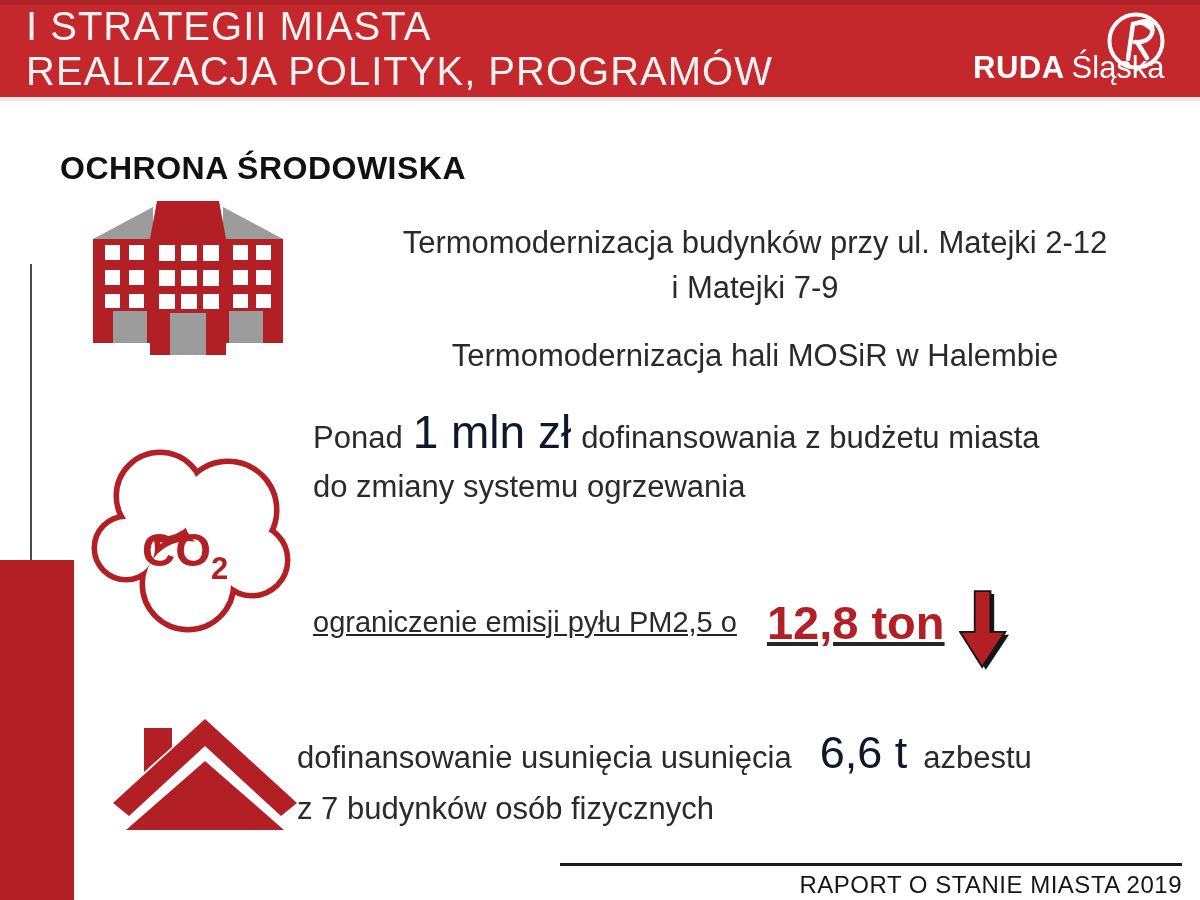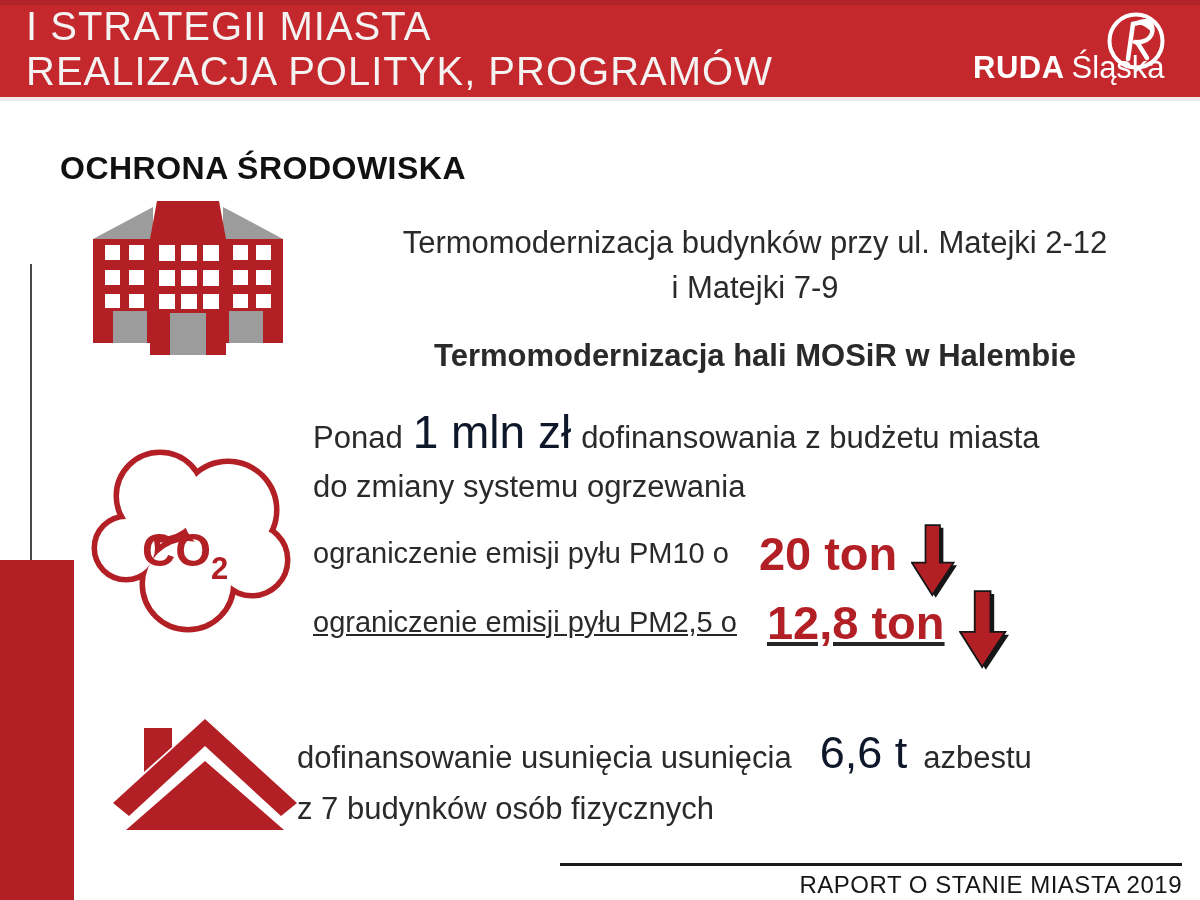--- a/index.html
+++ b/index.html
@@ -21,21 +21,21 @@
               font-size:32px;font-weight:700;letter-spacing:.5px;margin-top:44px;}
 
   
   .building-icon{left:83px;top:193px;width:210px;height:182px;}
   .co2-icon{left:86px;top:436px;width:210px;height:210px;}
   .roof-icon{left:110px;top:716px;width:190px;height:118px;}
 
   
   .body-text{font-size:31px;line-height:45px;color:#2a2a2a;}
   .thermo-text{left:315px;top:220px;width:880px;text-align:center;}
-  .thermo-p2{margin-top:23px;font-weight:bold;}
+  .thermo-p2{margin-top:23px;}
   .vertical-rule{left:30px;top:264px;width:2px;height:298px;background:#4a4a4a;}
 
   .heating-text{left:313px;top:410px;width:880px;}
   .big-red{color:#0f172a;font-weight:400;font-size:46px;}
   .amount{margin:0 10px;}
   .heating-line2{margin-top:4px;}
 
   .emission-row{display:flex;align-items:center;}
   .em-row-1{left:313px;top:512px;width:760px;height:82px;}
   .em-row-2{left:313px;top:578px;width:800px;height:88px;text-decoration:underline;}
@@ -134,28 +134,20 @@
       <circle cx="102" cy="148" r="43"></circle>
     </g>
     <text x="56" y="130" font-family="Liberation Sans, sans-serif" font-size="46" font-weight="700" fill="#b21f24"><tspan>CO</tspan><tspan dy="13" font-size="31">2</tspan></text>
   </svg>
 
   <div class="abs body-text heating-text">
     <div><span>Ponad</span><span class="big-red amount">1 mln zł</span><span>dofinansowania z budżetu miasta</span></div>
     <div class="heating-line2">do zmiany systemu ogrzewania</div>
   </div>
 
-  <div class="abs emission-row em-row-1">
-    <span class="em-label">ograniczenie emisji pyłu PM10 o</span>
-    <span class="em-value">20 ton</span>
-    <svg class="em-arrow" width="46" height="82" viewBox="0 0 54 88">
-      <polygon points="21,5 38,5 38,49 54,49 29,87 5,49 21,49" fill="#161616"></polygon>
-      <polygon points="17,2 34,2 34,46 50,46 25,84 1,46 17,46" fill="#b21f24" stroke="#161616" stroke-width="2"></polygon>
-    </svg>
-  </div>
 
   <div class="abs emission-row em-row-2">
     <span class="em-label">ograniczenie emisji pyłu PM2,5 o</span>
     <span class="em-value">12,8 ton</span>
     <svg class="em-arrow" width="50" height="86" viewBox="0 0 54 88">
       <polygon points="21,5 38,5 38,49 54,49 29,87 5,49 21,49" fill="#161616"></polygon>
       <polygon points="17,2 34,2 34,46 50,46 25,84 1,46 17,46" fill="#b21f24" stroke="#161616" stroke-width="2"></polygon>
     </svg>
   </div>
 

